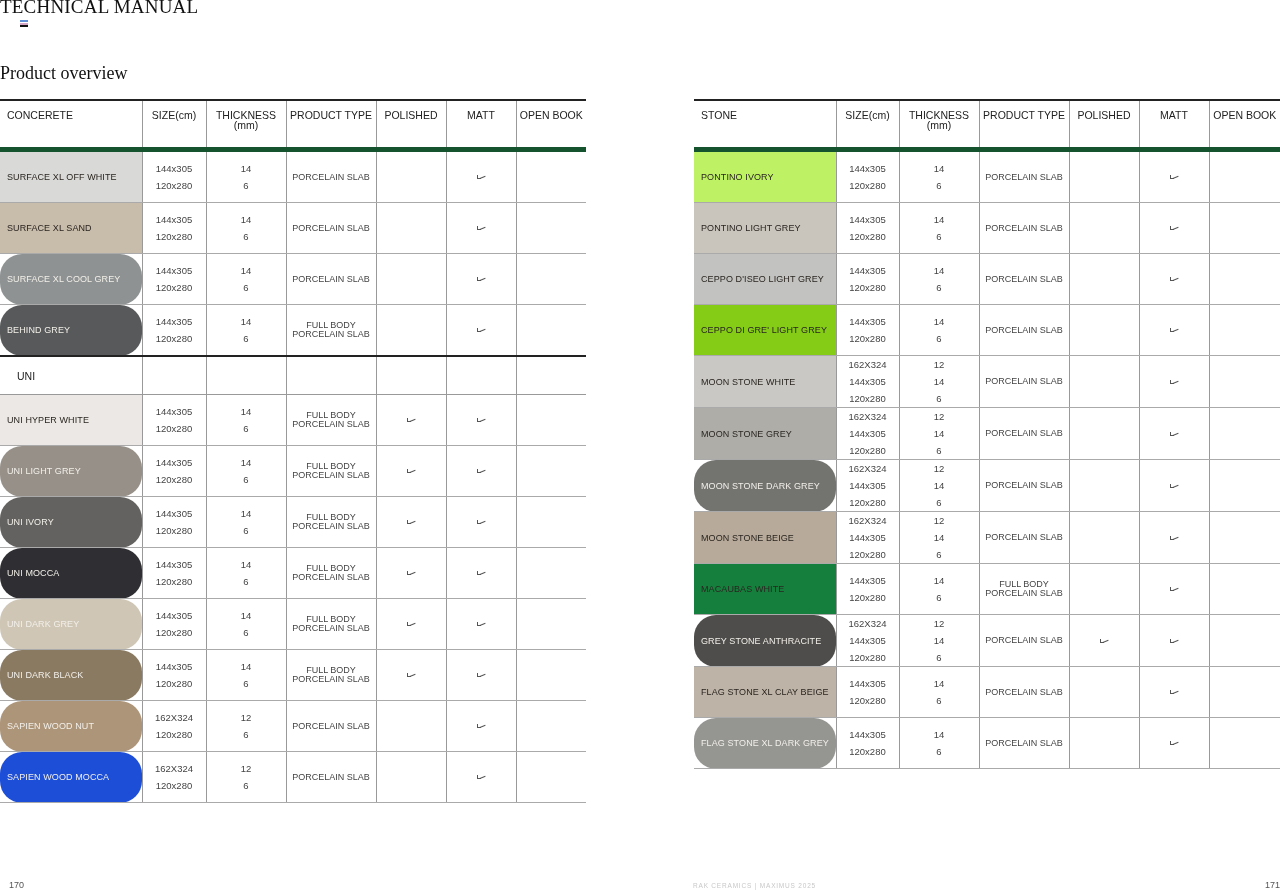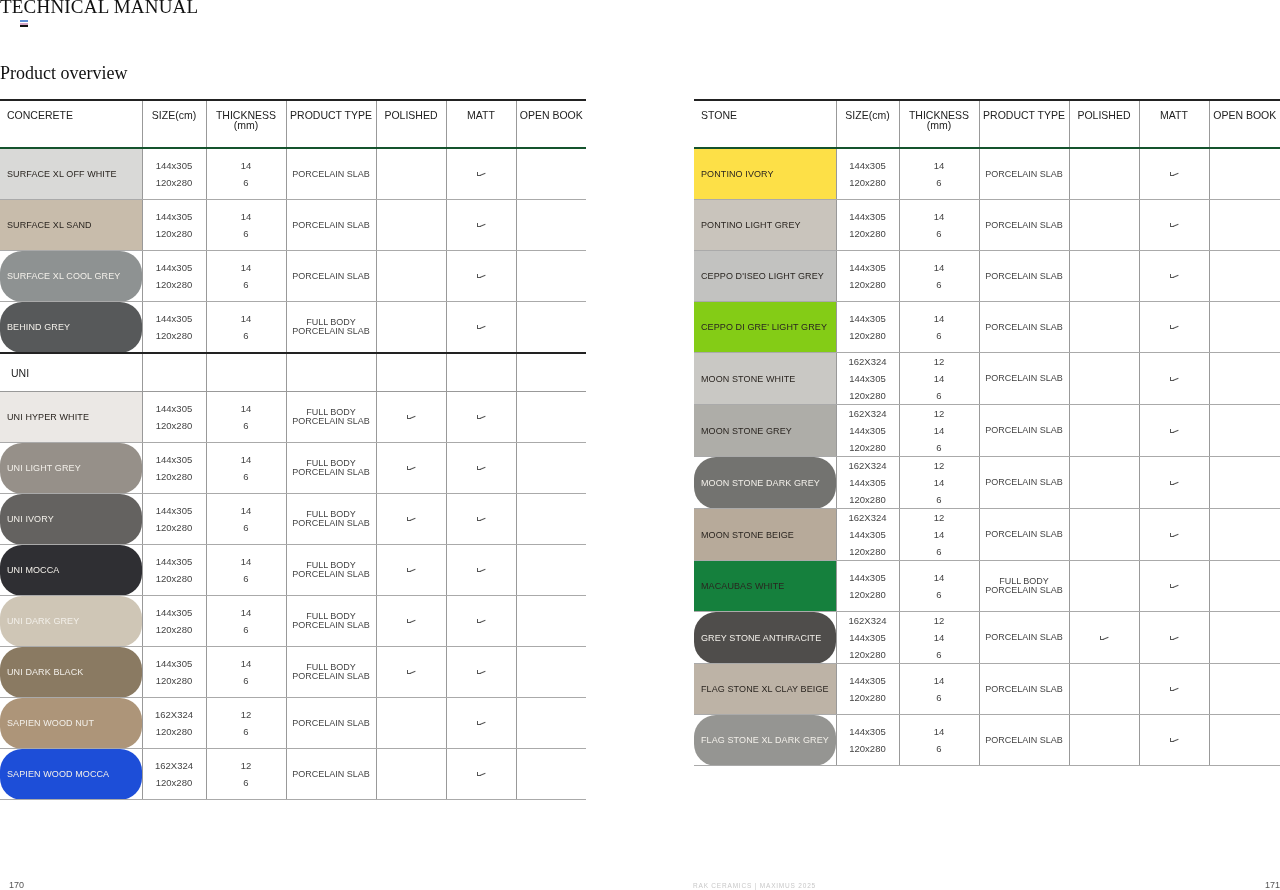--- a/index.html
+++ b/index.html
@@ -6,26 +6,26 @@
   body { width:1280px; height:890px; position:relative; overflow:hidden; font-family:"Liberation Sans", sans-serif; color:#222; }
   .doc-title { position:absolute; left:0; top:-4px; font-family:"Liberation Serif", serif; font-size:19px; letter-spacing:0.2px; color:#111; white-space:nowrap; }
   .flag { position:absolute; left:20px; top:20px; width:8px; height:7px; }
   .flag span { display:block; height:2px; margin-bottom:0.5px; }
   .section-title { position:absolute; left:0; top:63px; font-family:"Liberation Serif", serif; font-size:18px; color:#111; }
   table.pt { position:absolute; top:99px; border-collapse:collapse; table-layout:fixed; font-size:9px; }
   table.pt th, table.pt td { border-left:1px solid #999; border-right:1px solid #999; padding:0; text-align:center; vertical-align:middle; }
   table.pt th:first-child, table.pt td:first-child { border-left:none; }
   table.pt th:last-child, table.pt td:last-child { border-right:none; }
   table.pt thead tr { border-top:2px solid #222; }
-  table.pt th { height:37px; font-weight:normal; font-size:10.5px; color:#222; vertical-align:top; padding-top:9px; line-height:10px; border-bottom:2px solid #14532d; }
+  table.pt th { height:37px; font-weight:normal; font-size:10.5px; color:#222; vertical-align:top; padding-top:9px; line-height:10px; border-bottom:5px solid #14532d; }
   table.pt th.name-h { text-align:left; padding-left:7px; }
   table.pt tr.prod td { height:50px; border-bottom:1px solid #aaa; }
   table.pt tr.sec { border-top:2px solid #222; }
   table.pt tr.sec td { height:37px; border-bottom:1px solid #999; }
-  table.pt tr.sec td.name { text-align:left; padding-left:11px; font-size:10.5px; color:#222; }
+  table.pt tr.sec td.name { text-align:left; padding-left:17px; font-size:10.5px; color:#222; }
   td.swatch { text-align:left !important; padding-left:7px !important; font-size:9px; letter-spacing:0.1px; }
   td.swatch.dark-text { color:#2a2520; }
   td.swatch.light-text { color:#f2efe9;border-radius:22px; }
   .lines span { display:block; line-height:17px; color:#444; font-size:9.5px; }
   .ptype { font-size:9px; color:#444; line-height:9px; }
   .check { display:inline-block; width:10px; height:6px; position:relative; }
   .check::before { content:""; position:absolute; left:1px; top:1px; width:3px; height:3px; border-left:1px solid #555; border-bottom:1px solid #555; }
   .check::after { content:""; position:absolute; left:4px; top:1px; width:6px; height:1px; background:#555; transform:rotate(-22deg); transform-origin:left bottom; top:4px; }
   .page-num { position:absolute; top:880px; font-size:9px; color:#555; }
   .footer-brand { position:absolute; top:882px; left:693px; font-size:6.5px; letter-spacing:0.8px; color:#c8c8c8; }
@@ -302,21 +302,21 @@
       <th>SIZE(cm)</th>
       <th><span>THICKNESS</span><br><span>(mm)</span></th>
       <th>PRODUCT TYPE</th>
       <th>POLISHED</th>
       <th>MATT</th>
       <th>OPEN BOOK</th>
     </tr>
   </thead>
   <tbody id="right-body">
       <tr class="prod">
-        <td class="swatch dark-text" style="background: #fde047;">PONTINO IVORY</td>
+        <td class="swatch dark-text" style="background: #bef264;">PONTINO IVORY</td>
         <td class="lines">
           <span>144x305</span>
           <span>120x280</span>
         </td>
         <td class="lines">
           <span>14</span>
           <span>6</span>
         </td>
         <td>
           <div class="ptype">PORCELAIN SLAB</div>

